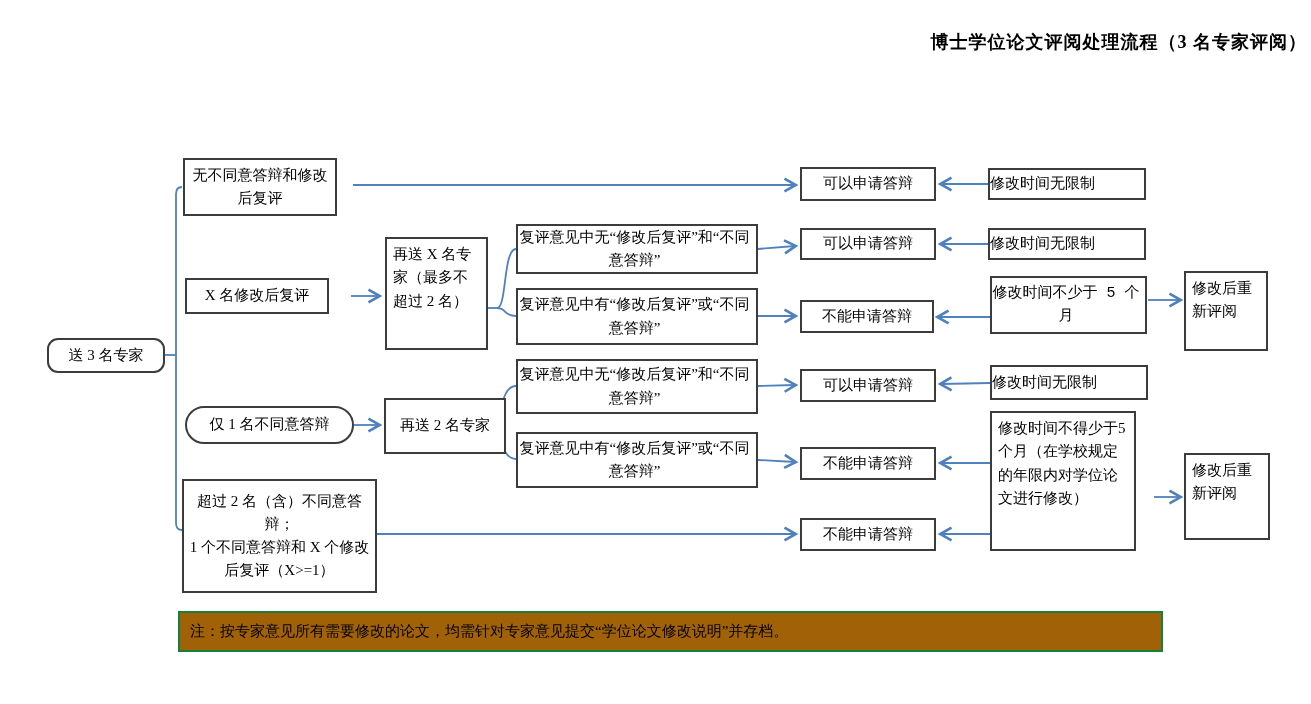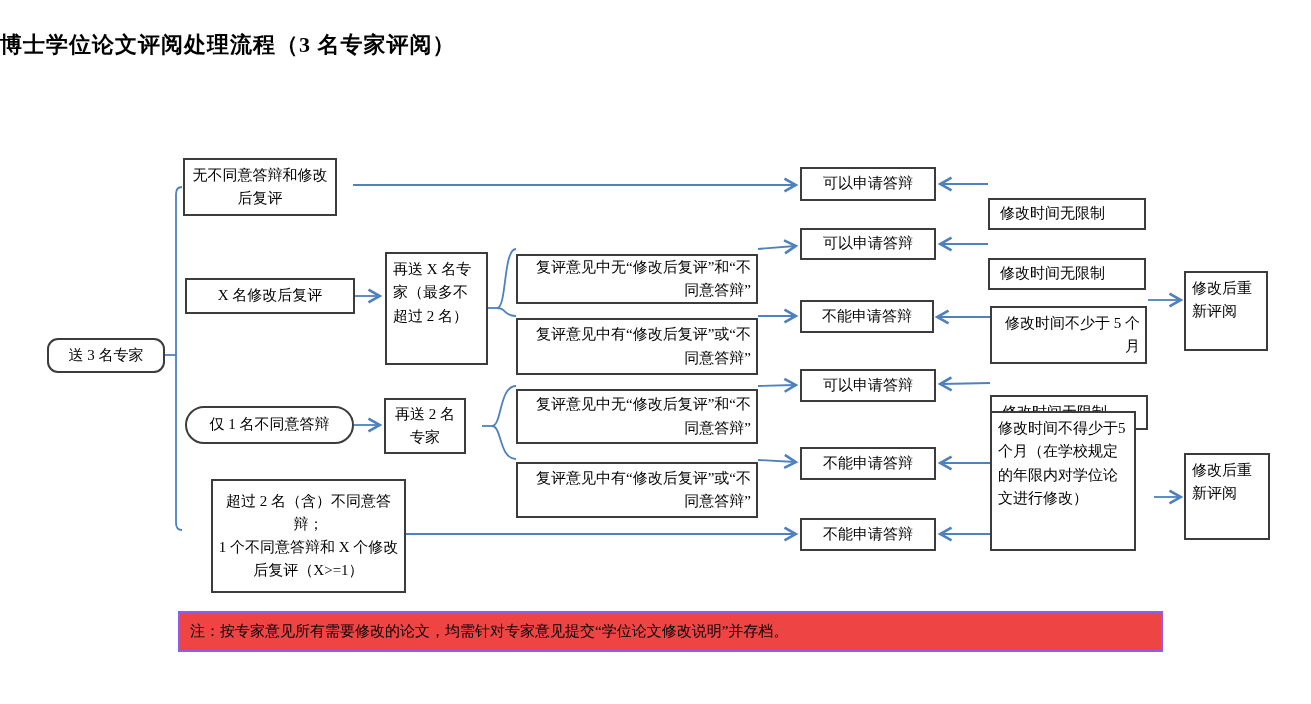--- a/index.html
+++ b/index.html
@@ -5,48 +5,48 @@
   html,body { margin:0; padding:0; background:#ffffff; }
   #canvas {
     position:relative;
     width:1311px; height:704px;
     background:#ffffff;
     font-family:"Liberation Serif","DejaVu Serif",serif;
     color:#000;
     overflow:hidden;
   }
   #title {
-    position:absolute; left:0; right:11px; top:30px;
-    text-align:left;
-    font-size:22px; font-weight:bold;
+    position:absolute; left:0; right:4px; top:30px;
+    text-align:right;
+    font-size:18px; font-weight:bold;
     letter-spacing:1px;
   }
   #connectors { position:absolute; left:0; top:0; }
   .conn { stroke:#4f81bd; stroke-width:1.8; fill:none; }
   .node {
     position:absolute;
     box-sizing:border-box;
     border:2px solid #3c3c3c;
     background:#ffffff;
     display:flex;
     align-items:center;
     justify-content:center;
     text-align:center;
     font-size:15px;
     line-height:1.55;
     padding:2px 5px;
   }
-  .node.lc { justify-content:flex-start; text-align:right; padding-left:10px;margin-top:30px; }
+  .node.lc { justify-content:flex-start; text-align:center; padding-left:0; }
   .node.lt { justify-content:flex-start; align-items:flex-start; text-align:left; padding:4px 5px 4px 6px; }
   .node.pre { white-space:pre-line; }
   #note-box {
     position:absolute;
     box-sizing:border-box;
-    border:2px solid #8b5cf6;
-    background:#ef4444;
+    border:2px solid #15803d;
+    background:#a16207;
     display:flex; align-items:center;
     font-size:15px;
     padding:6px 10px;
   }
 </style>
 </head>
 <body>
 
 <div id="canvas">
 
@@ -88,44 +88,44 @@
     <path class="conn" marker-end="url(#arr)" d="M990,463 L941,463"></path>
     <path class="conn" marker-end="url(#arr)" d="M990,534 L941,534"></path>
 
     <path class="conn" marker-end="url(#arr)" d="M1148,300 L1180,300"></path>
     <path class="conn" marker-end="url(#arr)" d="M1154,497 L1180,497"></path>
   </svg>
 
   <div class="node" style="left:47px;top:338px;width:118px;height:35px;border-radius:11px;">送 3 名专家</div>
 
   <div class="node" style="left:183px;top:158px;width:154px;height:58px;">无不同意答辩和修改后复评</div>
-  <div class="node" style="left:185px;top:278px;width:170px;height:36px;">X 名修改后复评</div>
+  <div class="node" style="left:185px;top:278px;width:144px;height:36px;">X 名修改后复评</div>
   <div class="node" style="left:185px;top:406px;width:169px;height:38px;border-radius:19px;">仅 1 名不同意答辩</div>
-  <div class="node pre" style="left:182px;top:479px;width:195px;height:114px;margin-left:29px;">超过 2 名（含）不同意答辩；
+  <div class="node pre" style="left:182px;top:479px;width:195px;height:114px;">超过 2 名（含）不同意答辩；
 1 个不同意答辩和 X 个修改后复评（X&gt;=1）</div>
 
-  <div class="node lt" style="left:385px;top:252px;width:103px;height:113px;">再送 X 名专家（最多不超过 2 名）</div>
-  <div class="node" style="left:384px;top:398px;width:82px;height:56px;">再送 2 名专家</div>
+  <div class="node lt" style="left:385px;top:237px;width:103px;height:113px;">再送 X 名专家（最多不超过 2 名）</div>
+  <div class="node" style="left:384px;top:398px;width:122px;height:56px;">再送 2 名专家</div>
 
   <div class="node lc" style="left:516px;top:224px;width:242px;height:50px;">复评意见中无“修改后复评”和“不同意答辩”</div>
   <div class="node lc" style="left:516px;top:288px;width:242px;height:57px;">复评意见中有“修改后复评”或“不同意答辩”</div>
 
   <div class="node lc" style="left:516px;top:359px;width:242px;height:55px;">复评意见中无“修改后复评”和“不同意答辩”</div>
   <div class="node lc" style="left:516px;top:432px;width:242px;height:56px;">复评意见中有“修改后复评”或“不同意答辩”</div>
 
   <div class="node" style="left:800px;top:167px;width:136px;height:34px;">可以申请答辩</div>
   <div class="node" style="left:800px;top:228px;width:136px;height:32px;">可以申请答辩</div>
   <div class="node" style="left:800px;top:300px;width:134px;height:33px;">不能申请答辩</div>
   <div class="node" style="left:800px;top:369px;width:136px;height:33px;">可以申请答辩</div>
   <div class="node" style="left:800px;top:447px;width:136px;height:33px;">不能申请答辩</div>
   <div class="node" style="left:800px;top:518px;width:136px;height:33px;">不能申请答辩</div>
 
   <div class="node lc" style="left:988px;top:168px;width:158px;height:32px;">修改时间无限制</div>
   <div class="node lc" style="left:988px;top:228px;width:158px;height:32px;">修改时间无限制</div>
-  <div class="node lc" style="left:990px;top:276px;width:157px;height:58px;">修改时间不少于 5 个月</div>
+  <div class="node lc" style="left:990px;top:276px;width:157px;height:58px;font-family:Liberation Mono, monospace;">修改时间不少于 5 个月</div>
   <div class="node lc" style="left:990px;top:365px;width:158px;height:35px;">修改时间无限制</div>
   <div class="node lt" style="left:990px;top:411px;width:146px;height:140px;">修改时间不得少于5个月（在学校规定的年限内对学位论文进行修改）</div>
 
   <div class="node lt" style="left:1184px;top:271px;width:84px;height:80px;">修改后重新评阅</div>
   <div class="node lt" style="left:1184px;top:453px;width:86px;height:87px;">修改后重新评阅</div>
 
   <div id="note-box" style="left:178px;top:611px;width:985px;height:41px;">注：按专家意见所有需要修改的论文，均需针对专家意见提交“学位论文修改说明”并存档。</div>
 
 </div>
 

